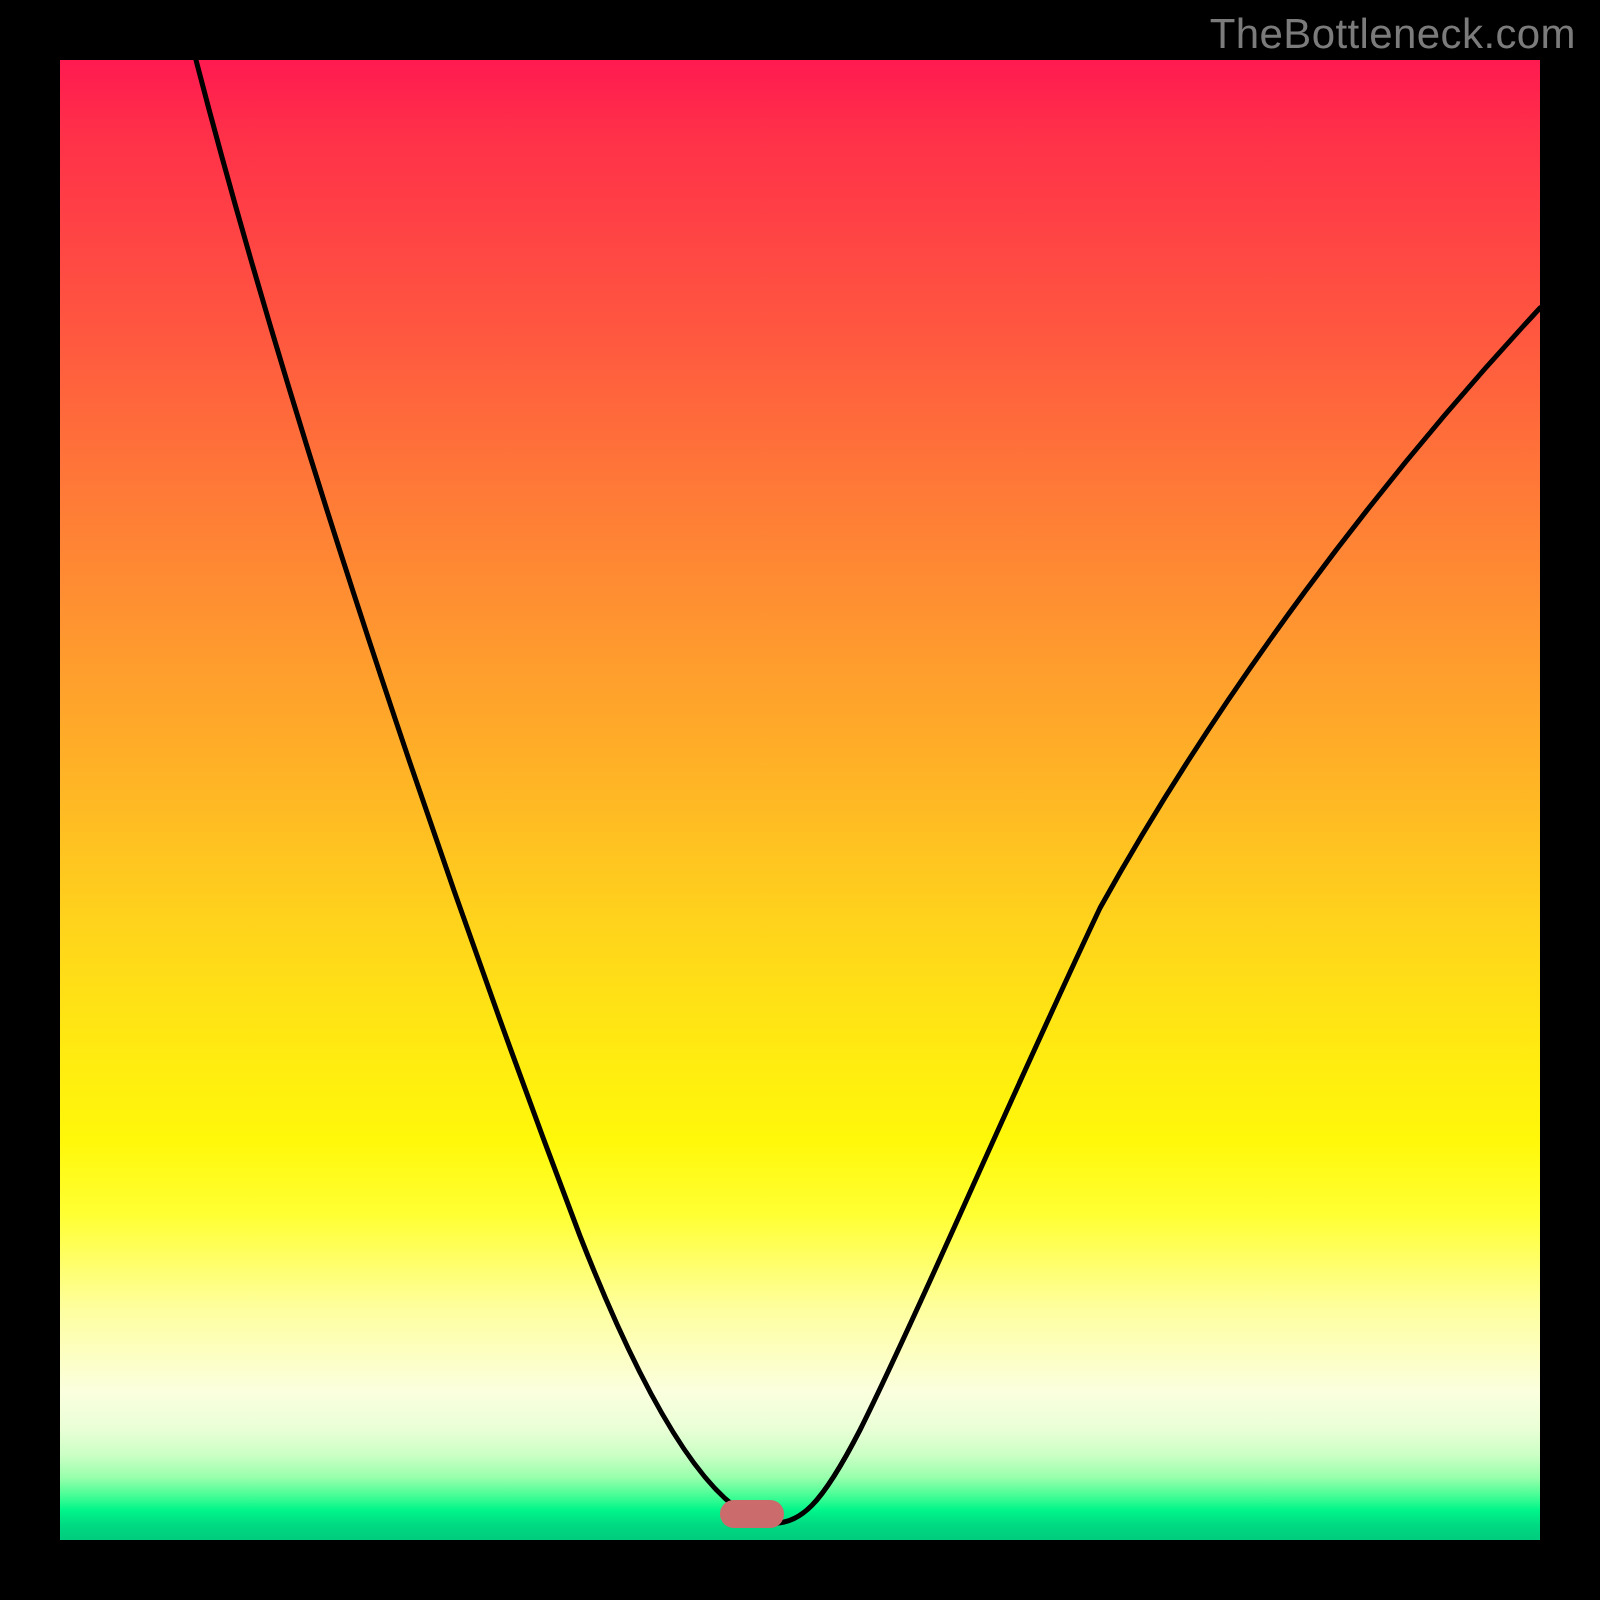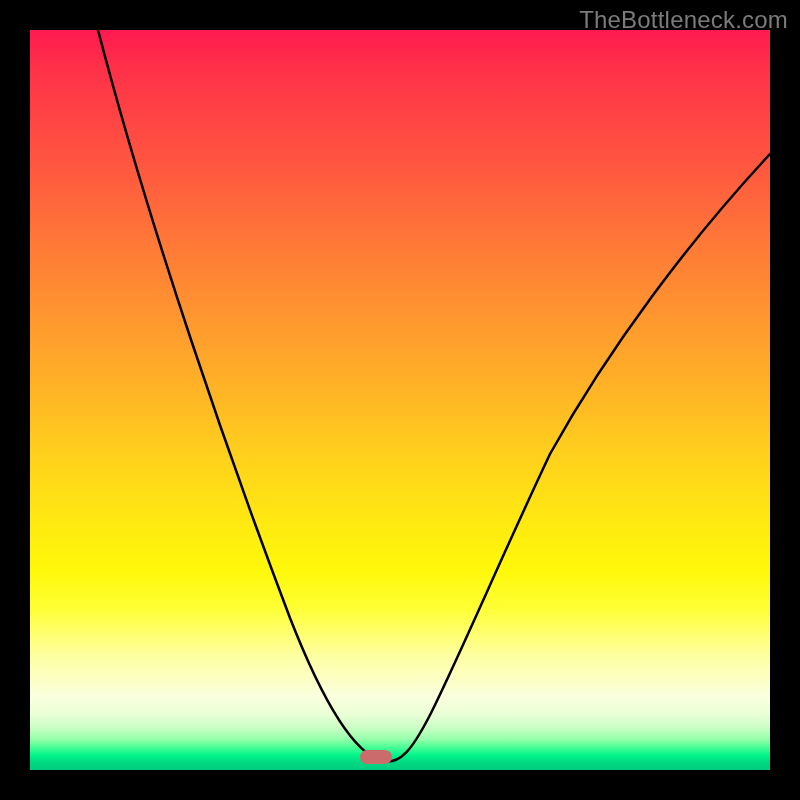--- a/index.html
+++ b/index.html
@@ -62,21 +62,21 @@
     width: 32px;
     height: 14px;
     border-radius: 7px;
     background: #cb6b6b;
   }
   .watermark {
     position: absolute;
     top: 6px;
     right: 12px;
     color: #7b7b7b;
-    font-size: 24px;
+    font-size: 21px;
     font-weight: 500;
     letter-spacing: 0.2px;
     white-space: nowrap;
   }
 </style>
 </head>
 <body>
 
 <div class="frame">
   <div class="gradient"></div>

